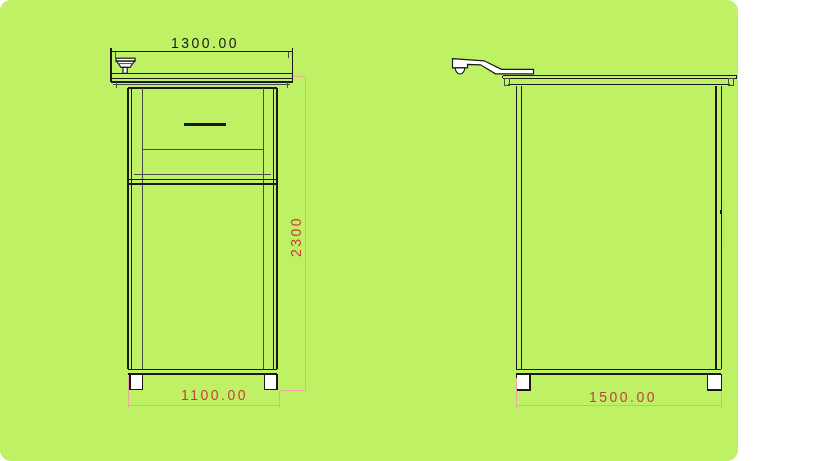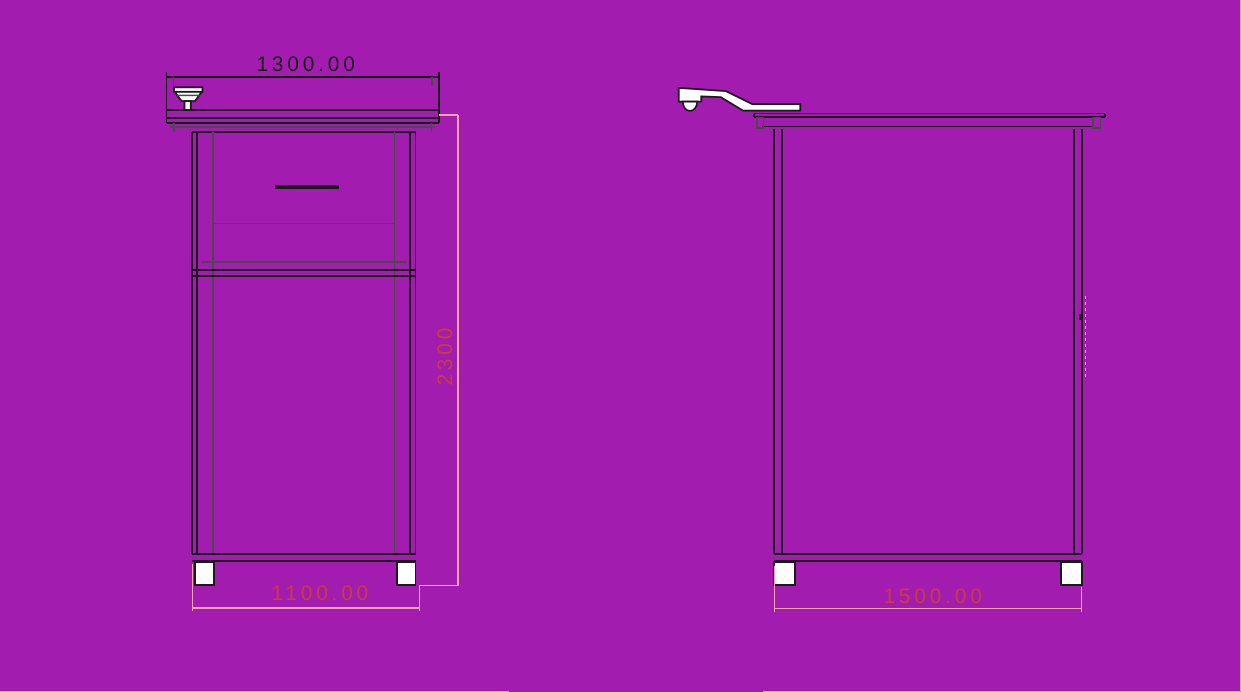--- a/index.html
+++ b/index.html
@@ -1,16 +1,16 @@
 <!DOCTYPE html>
 <html><head>
 <meta charset="utf-8">
 <style>
   html,body{margin:0;padding:0;background:#ffffff;}
-  .canvas{width:827px;height:461px;background:#a21caf;position:relative;overflow:hidden;}
+  .canvas{width:738px;height:461px;background:#bef264;position:relative;overflow:hidden;border-radius:11px;}
   svg{display:block;}
   svg text{
     font-family:"Liberation Sans", sans-serif;
     font-size:14px;
     letter-spacing:2.5px;
   }
   .thin{stroke:#4a4a4a;stroke-width:1;}
   .main{stroke:#1a1a1a;stroke-width:1.2;}
   .rail{stroke:#1a1a1a;stroke-width:1.4;}
   .dim{stroke-width:1;}

